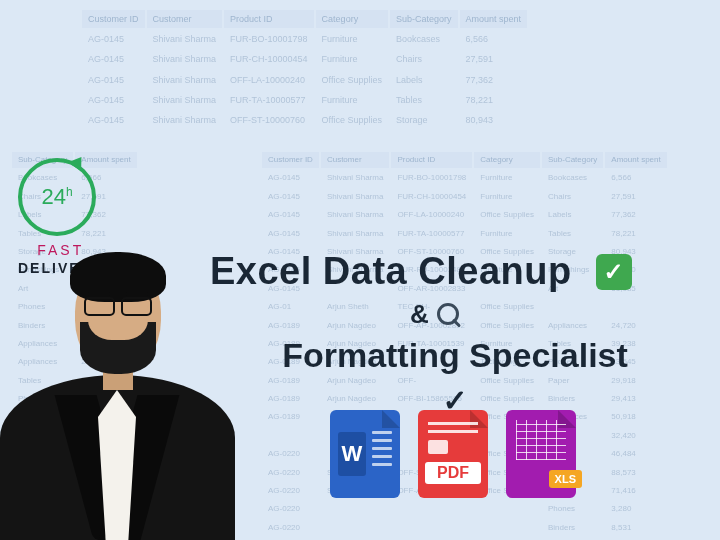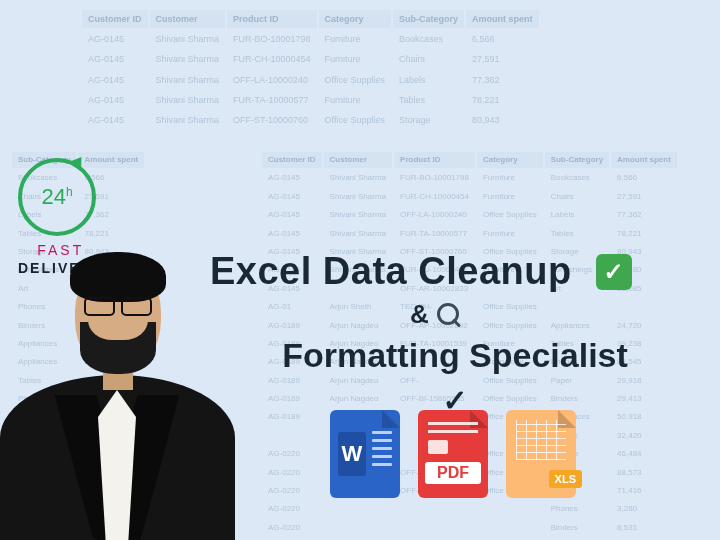--- a/index.html
+++ b/index.html
@@ -1,19 +1,19 @@
 <!DOCTYPE html>
 <html><head>
 <meta charset="utf-8">
 <style>
 *{margin:0;padding:0;box-sizing:border-box;}
 body{width:720px;height:540px;overflow:hidden;font-family:Arial,Helvetica,sans-serif;position:relative;background:#dce8f5;}
 .bg-layer{position:absolute;inset:0;opacity:0.55;}
 .bg-table{position:absolute;font-size:9px;color:#8fa7c2;line-height:1.8;}
-.bg-table .hdr{color:#6d8cb0;font-weight:700;background:rgba(200,215,235,.6);}
+.bg-table .hdr{color:#6d8cb0;font-weight:400;background:rgba(200,215,235,.6);}
 .bg-table td{padding:1px 6px;white-space:nowrap;}
 .bg-top{top:8px;left:80px;}
 .bg-mid{top:150px;left:260px;font-size:8px;}
 .bg-left{top:150px;left:10px;font-size:8px;}
 .badge24{position:absolute;left:18px;top:158px;text-align:center;}
 .ring{width:78px;height:78px;border:4px solid #2bab5b;border-radius:50%;position:relative;display:flex;align-items:center;justify-content:center;}
 .ring::after{content:"";position:absolute;top:-6px;right:6px;width:0;height:0;border-left:8px solid transparent;border-right:8px solid transparent;border-bottom:12px solid #2bab5b;transform:rotate(35deg);}
 .ring-inner{font-size:22px;font-weight:400;color:#2bab5b;}
 .ring-inner sup{font-size:12px;}
 .fast{margin-top:6px;font-size:14px;letter-spacing:3px;color:#be185d;font-weight:400;}
@@ -32,21 +32,21 @@
 .file-ico::before{content:"";position:absolute;top:0;right:0;width:18px;height:18px;background:rgba(0,0,0,.18);clip-path:polygon(0 0,100% 100%,0 100%);}
 .word{background:#2b64c7;}
 .word .w-bar{position:absolute;left:8px;top:22px;width:28px;height:44px;background:#1e4fa3;border-radius:3px;display:flex;align-items:center;justify-content:center;font-size:22px;}
 .word .lines{position:absolute;right:8px;top:16px;width:20px;}
 .word .lines div{height:3px;background:rgba(255,255,255,.7);margin:5px 0;border-radius:1px;}
 .pdf{background:#e63b3b;flex-direction:column;}
 .pdf .pdf-lbl{position:absolute;bottom:14px;font-size:16px;background:#fff;color:#e63b3b;padding:2px 12px;border-radius:3px;}
 .pdf .topbar{position:absolute;top:12px;left:10px;right:10px;height:3px;background:rgba(255,255,255,.85);}
 .pdf .topbar2{position:absolute;top:20px;left:10px;right:10px;height:3px;background:rgba(255,255,255,.85);}
 .pdf .img{position:absolute;top:30px;left:10px;width:20px;height:14px;background:rgba(255,255,255,.85);border-radius:2px;}
-.xls{background:#fdba74;}
+.xls{background:#a21caf;}
 .xls .grid{position:absolute;top:10px;left:10px;right:10px;height:40px;background:repeating-linear-gradient(0deg,rgba(255,255,255,.8),rgba(255,255,255,.8) 1px,transparent 1px,transparent 7px),repeating-linear-gradient(90deg,rgba(255,255,255,.8),rgba(255,255,255,.8) 1px,transparent 1px,transparent 10px);}
 .xls .xls-lbl{position:absolute;bottom:10px;right:-6px;background:#f5a623;color:#fff;font-size:11px;padding:3px 6px;border-radius:3px;}
 .person{position:absolute;left:0;bottom:0;width:235px;height:290px;}
 .person .jacket{position:absolute;bottom:0;left:0;width:235px;height:165px;background:#141414;border-radius:50% 50% 0 0/38% 38% 0 0;}
 .person .lapel-l{position:absolute;bottom:0;left:74px;width:42px;height:145px;background:#0a0a0a;transform:skewX(15deg);border-radius:0 0 0 6px;}
 .person .lapel-r{position:absolute;bottom:0;left:118px;width:42px;height:145px;background:#0a0a0a;transform:skewX(-15deg);}
 .person .shirt{position:absolute;bottom:0;left:98px;width:38px;height:150px;background:#f4f2ec;clip-path:polygon(50% 0,100% 18%,80% 100%,20% 100%,0 18%);}
 .person .neck{position:absolute;bottom:150px;left:103px;width:30px;height:22px;background:#caa077;}
 .person .head{position:absolute;bottom:168px;left:75px;width:86px;height:108px;background:#d6ac84;border-radius:44% 44% 48% 48%;}
 .person .hair{position:absolute;bottom:238px;left:70px;width:96px;height:50px;background:#0d0d0d;border-radius:48% 48% 36% 36%;}

